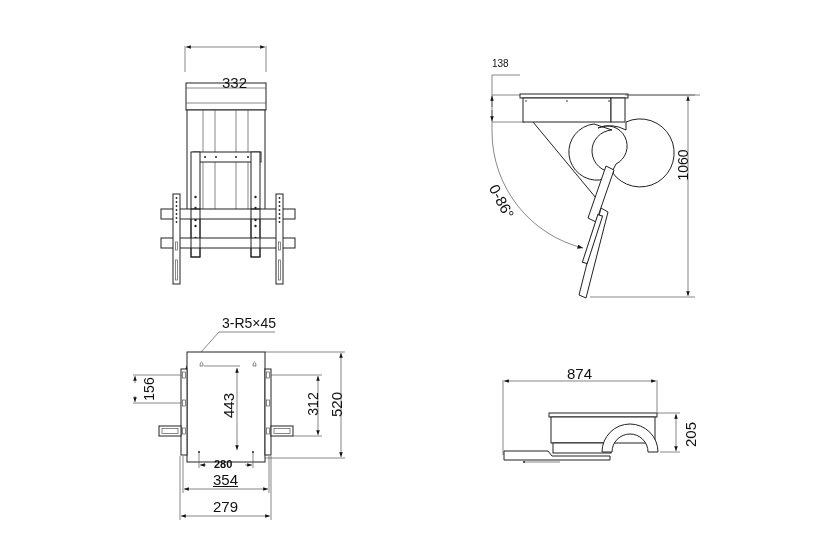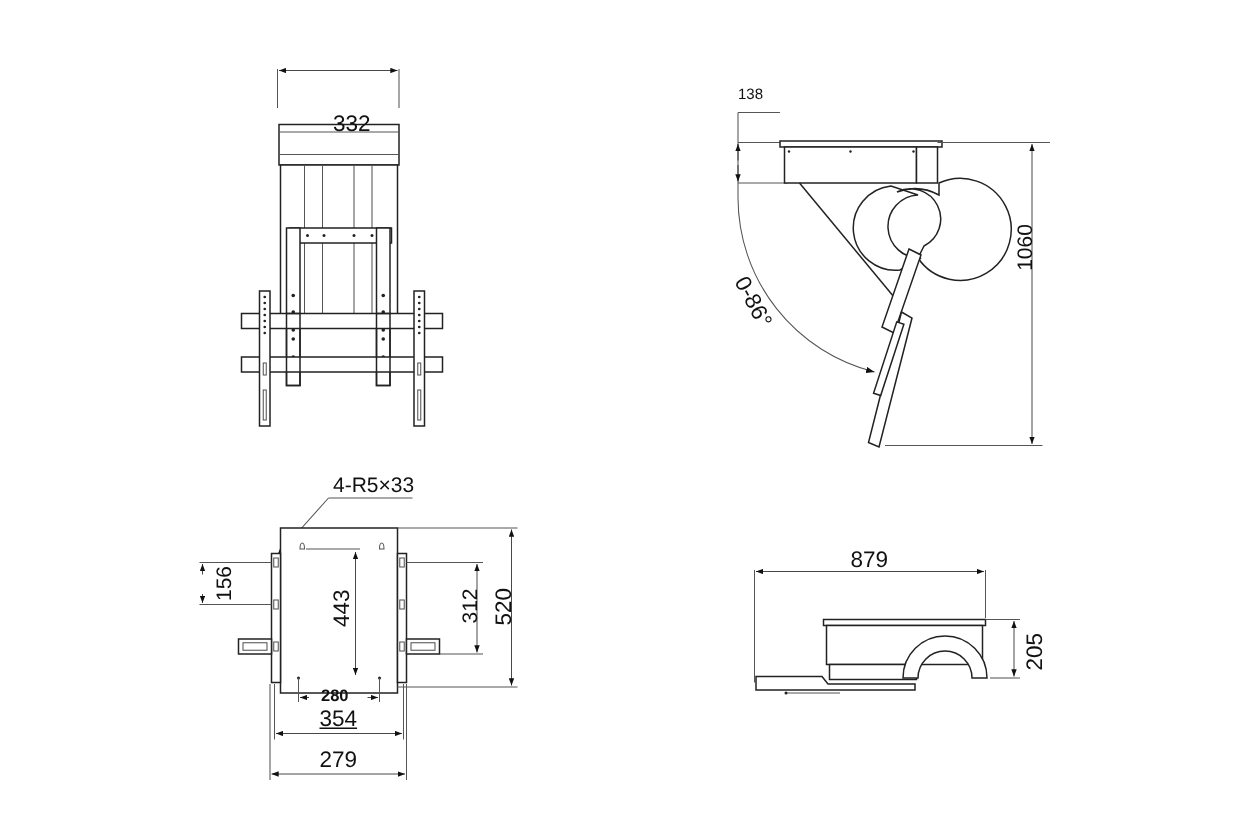--- a/index.html
+++ b/index.html
@@ -201,23 +201,23 @@
     <line class="dim" x1="676" y1="414" x2="676" y2="451" marker-start="url(#arr)" marker-end="url(#arr)"></line>
   </g>
 </svg>
 
 <div class="lbl" style="left:222px; top:32px; font-size:15px;margin-top:43px;">332</div>
 
 <div class="lbl" style="left:492px; top:59px; font-size:10px;">138</div>
 <div class="lbl" style="left:663px; top:158px; width:40px; text-align:center; transform:rotate(-90deg);">1060</div>
 <div class="lbl" style="left:500px; top:182px; font-size:15px; transform:rotate(62deg); transform-origin:left top;">0-86°</div>
 
-<div class="lbl" style="left:222px; top:316px; font-size:14px;">4-R5×33</div>
+<div class="lbl" style="left:222px; top:316px; font-size:14px;">3-R5×45</div>
 <div class="lbl" style="left:136px; top:382px; width:26px; text-align:center; transform:rotate(-90deg);">156</div>
 <div class="lbl" style="left:214px; top:398px; width:28px; text-align:center; transform:rotate(-90deg); font-size:15px;">443</div>
 <div class="lbl" style="left:299px; top:397px; width:28px; text-align:center; transform:rotate(-90deg);">312</div>
 <div class="lbl" style="left:322px; top:397px; width:28px; text-align:center; transform:rotate(-90deg); font-size:15px;">520</div>
 <div class="lbl" style="left:214px; top:459px; font-size:11px; font-weight:bold;">280</div>
 <div class="lbl" style="left:213px; top:472px; font-size:15px;text-decoration:underline;">354</div>
 <div class="lbl" style="left:213px; top:499px; font-size:15px;">279</div>
 
-<div class="lbl" style="left:567px; top:366px; font-size:15px;">879</div>
+<div class="lbl" style="left:567px; top:366px; font-size:15px;">874</div>
 <div class="lbl" style="left:676px; top:427px; width:28px; text-align:center; transform:rotate(-90deg); font-size:15px;">205</div>
 
 </body></html>

